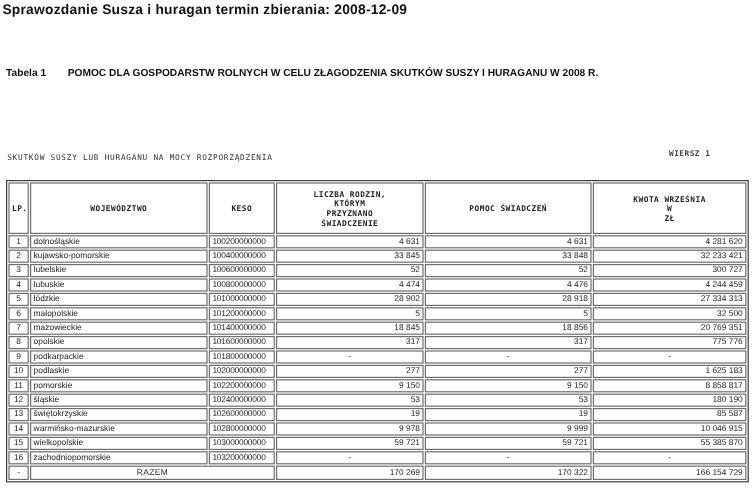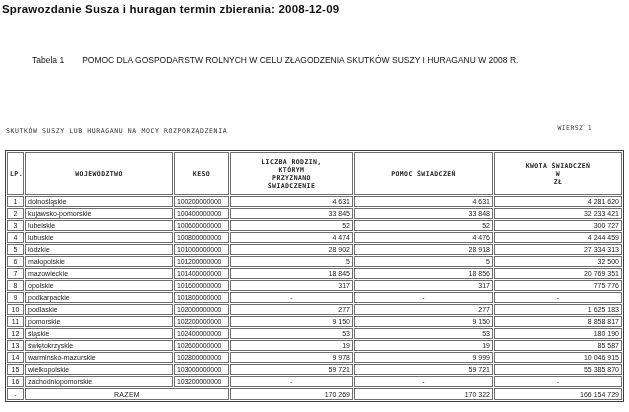--- a/index.html
+++ b/index.html
@@ -11,34 +11,34 @@
     font-family: "Liberation Sans", sans-serif;
     color: #1a1a1a;
   }
   .report-title {
     position: absolute; left: 2px; top: 3px;
     font-size: 11.5px; font-weight: bold; color: #111;
     letter-spacing: 0.2px;
   }
   .table-caption {
     position: absolute; left: 5px; top: 55px;
-    font-size: 8.5px; font-weight: normal; color: #111; margin-left: 27px;
+    font-size: 8.5px; font-weight: bold; color: #111;
   }
   .table-caption .cap-text { margin-left: 18px; }
   .note-block {
     position: absolute; left: 6px; top: 110px;
     font-family: "DejaVu Sans Mono", monospace;
     font-size: 6.5px; line-height: 8.5px;
     letter-spacing: 0.6px; color: #333;
     white-space: pre;
   }
   .row-marker {
     position: absolute; right: 37px; top: 124px;
     font-family: "DejaVu Sans Mono", monospace;
-    font-size: 6.5px; font-weight: normal; letter-spacing: 0.4px;
+    font-size: 6.5px; font-weight: bold; letter-spacing: 0.4px;
     color: #444;
     text-align: right;
   }
   table.data-table {
     position: absolute; left: 5px; top: 150px;
     width: 619px;
     border-collapse: separate; border-spacing: 1px;
     table-layout: fixed;
     border: 1px solid #3d3d3d;
     background: #ffffff;
@@ -97,21 +97,21 @@
   <thead>
     <tr>
       <th>LP.</th>
       <th>WOJEWÓDZTWO</th>
       <th>KESO</th>
       <th>LICZBA RODZIN,
 KTÓRYM
 PRZYZNANO
 ŚWIADCZENIE</th>
       <th>POMOC ŚWIADCZEŃ</th>
-      <th>KWOTA ŚWIADCZEŃ
+      <th>KWOTA WRZEŚNIA
 W
 ZŁ</th>
     </tr>
   </thead>
   <tbody>
       <tr>
         <td class="c-lp">1</td>
         <td class="c-voiv">dolnośląskie</td>
         <td class="c-keso">100200000000</td>
         <td class="c-num">4 631</td>

